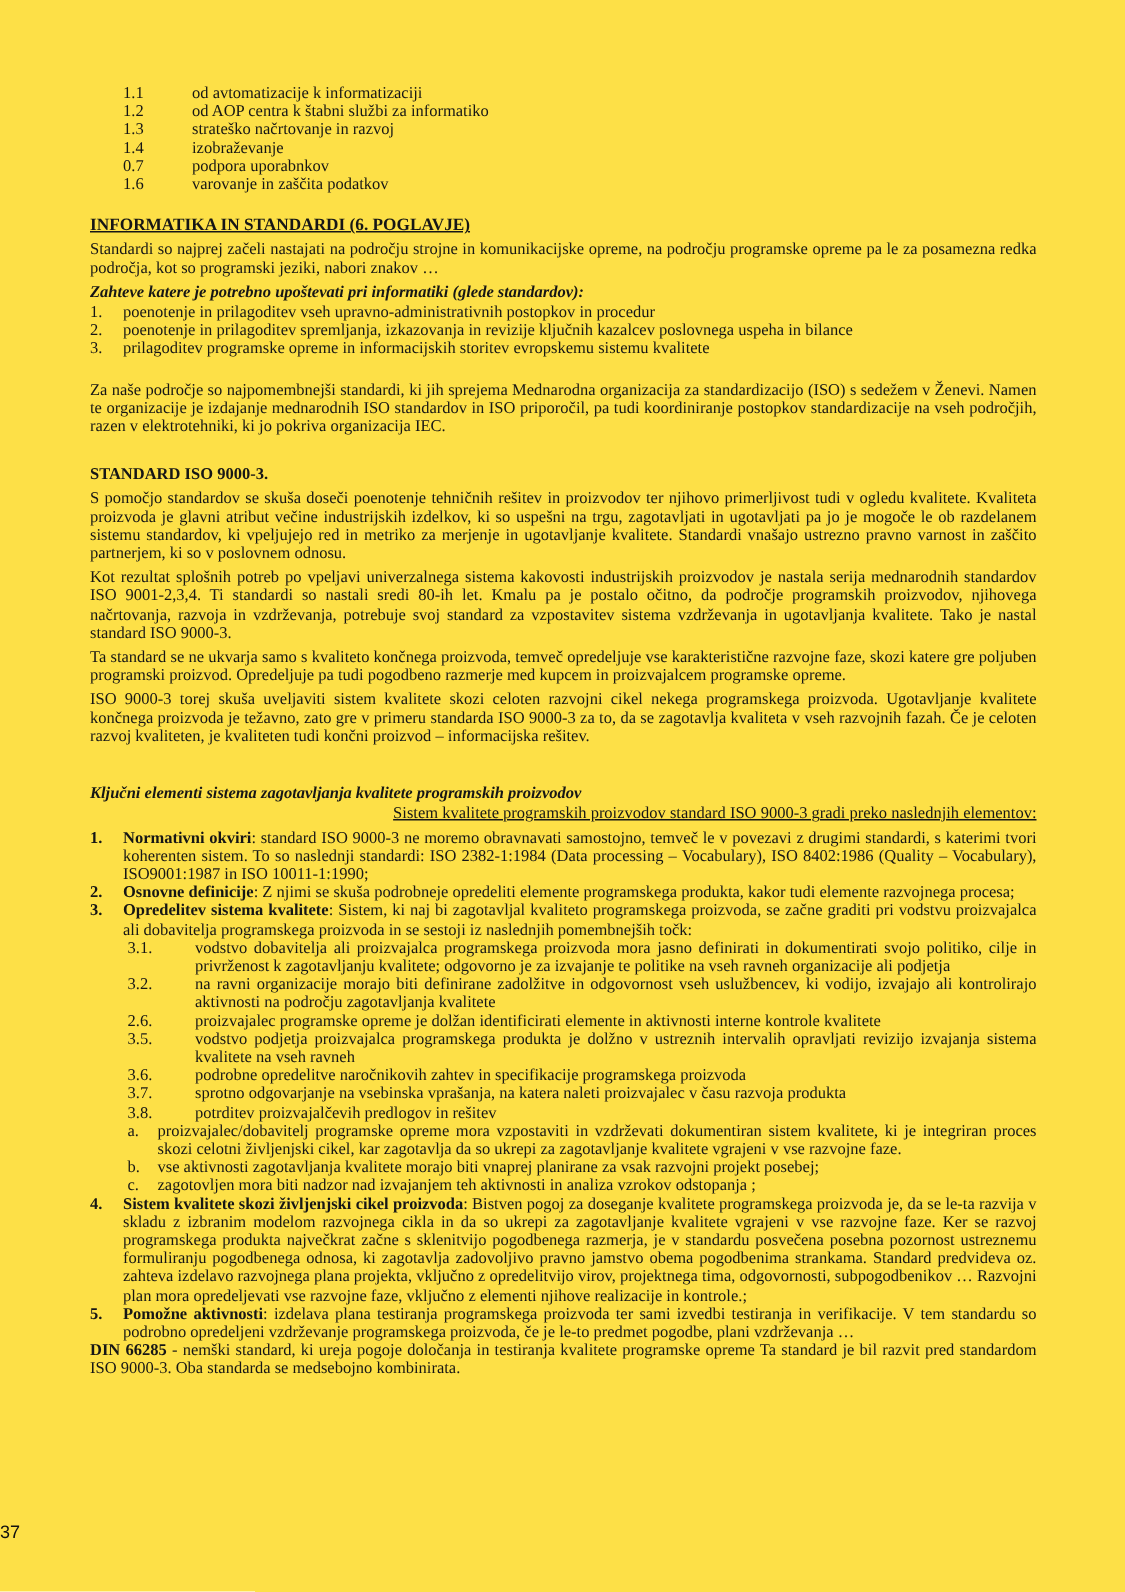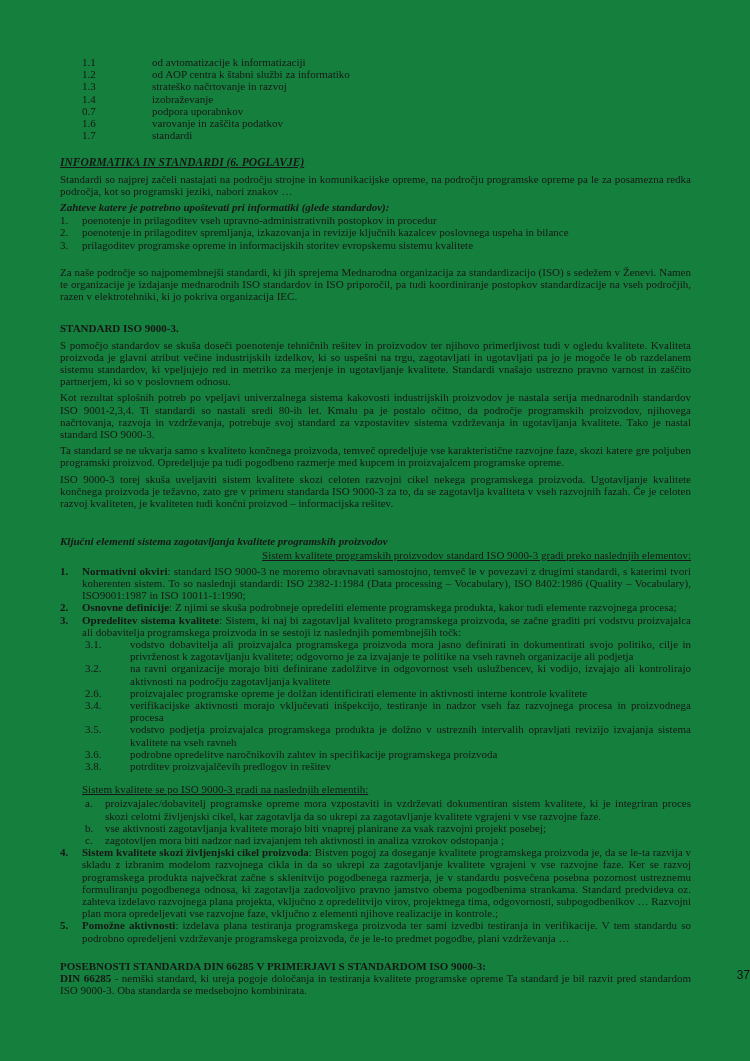--- a/index.html
+++ b/index.html
@@ -5,38 +5,38 @@
   * { margin:0; padding:0; box-sizing:border-box; }
   html, body { background:#ffffff; }
   body {
     width:750px; height:1061px;
     font-family:"Liberation Serif","DejaVu Serif",serif;
     color:#161616;
   }
   .page {
     position:relative;
     width:750px; height:1061px;
-    background:#15803d;
+    background:#fde047;
     padding:56px 59px 0 60px;
     font-size:11px;
     line-height:12.2px;
     text-align:justify;
     overflow:hidden;
   }
   p { margin:0 0 4px 0; }
   .bold { font-weight:bold; }
 
   
   .toc { margin-bottom:15px; }
   .toc-row { display:flex; margin-left:22px; }
   .toc-num { flex:0 0 46px; }
-  .toc-text { flex:1; text-align:left;margin-left:24px; }
-
-  
-  .h-informatika { font-weight:bold; text-decoration:underline; font-size:11.5px; margin-bottom:4px;font-style:italic; }
+  .toc-text { flex:1; text-align:left; }
+
+  
+  .h-informatika { font-weight:bold; text-decoration:underline; font-size:11.5px; margin-bottom:4px; }
   .zahteve-h { font-weight:bold; margin:2px 0 1px 0;font-style:italic; }
   .iso-para { margin-top:15px; }
   .h-standard { font-weight:bold; margin:20px 0 4px 0; font-size:11px; }
   .h-kljucni { font-weight:bold; margin-top:26px; margin-bottom:1px; text-align:left;font-style:italic; }
   .subtitle { text-decoration:underline; margin-bottom:4px; text-align:right; }
   .h-posebnosti { font-weight:bold; margin-top:16px; text-align:left; }
 
   
   .row { display:flex; }
   .row .n { flex:0 0 22px; }
@@ -50,22 +50,22 @@
 
   
   .row3 { display:flex; margin-left:25px; }
   .row3 .n3 { flex:0 0 20px; }
   .row3 .b3 { flex:1; text-align:justify; }
 
   .indent { margin-left:22px; }
   .sistem-h { text-decoration:underline; margin:11px 0 2px 22px; text-align:left; }
 
   .pageno {
-    position:absolute; top:969px; left:0; width:100%;
-    text-align:right;
+    position:absolute; top:1015px; left:0; width:100%;
+    text-align:left;
     font-family:"Liberation Sans","DejaVu Sans",sans-serif;
     font-size:12px; color:#111;
   }
 </style>
 </head>
 <body>
 
 <div class="page">
 
   <div class="toc">
@@ -86,24 +86,20 @@
       <span class="toc-text">izobraževanje</span>
     </div>
     <div class="toc-row">
       <span class="toc-num">0.7</span>
       <span class="toc-text">podpora uporabnkov</span>
     </div>
     <div class="toc-row">
       <span class="toc-num">1.6</span>
       <span class="toc-text">varovanje in zaščita podatkov</span>
     </div>
-    <div class="toc-row">
-      <span class="toc-num">1.7</span>
-      <span class="toc-text">standardi</span>
-    </div>
   </div>
 
   <div class="h-informatika">INFORMATIKA IN STANDARDI (6. POGLAVJE)</div>
   <p>Standardi so najprej začeli nastajati na področju strojne in komunikacijske opreme, na področju programske opreme pa le za posamezna redka področja, kot so programski jeziki, nabori znakov …</p>
 
   <div class="zahteve-h">Zahteve katere je potrebno upoštevati pri informatiki (glede standardov):</div>
   <div>
     <div class="row">
       <span class="n">1.</span>
       <span class="b">poenotenje in prilagoditev vseh upravno-administrativnih postopkov in procedur</span>
@@ -151,42 +147,41 @@
     </div>
     <div class="row2">
       <span class="n2">3.2.</span>
       <span class="b2">na ravni organizacije morajo biti definirane zadolžitve in odgovornost vseh uslužbencev, ki vodijo, izvajajo ali kontrolirajo aktivnosti na področju zagotavljanja kvalitete</span>
     </div>
     <div class="row2">
       <span class="n2">2.6.</span>
       <span class="b2">proizvajalec programske opreme je dolžan identificirati elemente in aktivnosti interne kontrole kvalitete</span>
     </div>
     <div class="row2">
-      <span class="n2">3.4.</span>
-      <span class="b2">verifikacijske aktivnosti morajo vključevati inšpekcijo, testiranje in nadzor vseh faz razvojnega procesa in proizvodnega procesa</span>
-    </div>
-    <div class="row2">
       <span class="n2">3.5.</span>
       <span class="b2">vodstvo podjetja proizvajalca programskega produkta je dolžno v ustreznih intervalih opravljati revizijo izvajanja sistema kvalitete na vseh ravneh</span>
     </div>
   </div>
 
 
   <div>
     <div class="row2">
       <span class="n2">3.6.</span>
       <span class="b2">podrobne opredelitve naročnikovih zahtev in specifikacije programskega proizvoda</span>
     </div>
     <div class="row2">
+      <span class="n2">3.7.</span>
+      <span class="b2">sprotno odgovarjanje na vsebinska vprašanja, na katera naleti proizvajalec v času razvoja produkta</span>
+    </div>
+    <div class="row2">
       <span class="n2">3.8.</span>
       <span class="b2">potrditev proizvajalčevih predlogov in rešitev</span>
     </div>
   </div>
 
-  <div class="sistem-h">Sistem kvalitete se po ISO 9000-3 gradi na naslednjih elementih:</div>
 
   <div>
     <div class="row3">
       <span class="n3">a.</span>
       <span class="b3">proizvajalec/dobavitelj programske opreme mora vzpostaviti in vzdrževati dokumentiran sistem kvalitete, ki je integriran proces skozi celotni življenjski cikel, kar zagotavlja da so ukrepi za zagotavljanje kvalitete vgrajeni v vse razvojne faze.</span>
     </div>
     <div class="row3">
       <span class="n3">b.</span>
       <span class="b3">vse aktivnosti zagotavljanja kvalitete morajo biti vnaprej planirane za vsak razvojni projekt posebej;</span>
     </div>
@@ -200,18 +195,17 @@
     <div class="row">
       <span class="n n-bold">4.</span>
       <span class="b"><span class="bold">Sistem kvalitete skozi življenjski cikel proizvoda</span><span>: Bistven pogoj za doseganje kvalitete programskega proizvoda je, da se le-ta razvija v skladu z izbranim modelom razvojnega cikla in da so ukrepi za zagotavljanje kvalitete vgrajeni v vse razvojne faze. Ker se razvoj programskega produkta največkrat začne s sklenitvijo pogodbenega razmerja, je v standardu posvečena posebna pozornost ustreznemu formuliranju pogodbenega odnosa, ki zagotavlja zadovoljivo pravno jamstvo obema pogodbenima strankama. Standard predvideva oz. zahteva izdelavo razvojnega plana projekta, vključno z opredelitvijo virov, projektnega tima, odgovornosti, subpogodbenikov … Razvojni plan mora opredeljevati vse razvojne faze, vključno z elementi njihove realizacije in kontrole.;</span></span>
     </div>
     <div class="row">
       <span class="n n-bold">5.</span>
       <span class="b"><span class="bold">Pomožne aktivnosti</span><span>: izdelava plana testiranja programskega proizvoda ter sami izvedbi testiranja in verifikacije. V tem standardu so podrobno opredeljeni vzdrževanje programskega proizvoda, če je le-to predmet pogodbe, plani vzdrževanja …</span></span>
     </div>
   </div>
 
-  <div class="h-posebnosti">POSEBNOSTI STANDARDA DIN 66285 V PRIMERJAVI S STANDARDOM ISO 9000-3:</div>
   <p><span class="bold">DIN 66285</span><span> - nemški standard, ki ureja pogoje določanja in testiranja kvalitete programske opreme Ta standard je bil razvit pred standardom ISO 9000-3. Oba standarda se medsebojno kombinirata.</span></p>
 
   <div class="pageno">37</div>
 
 </div>
 
 </body></html>

